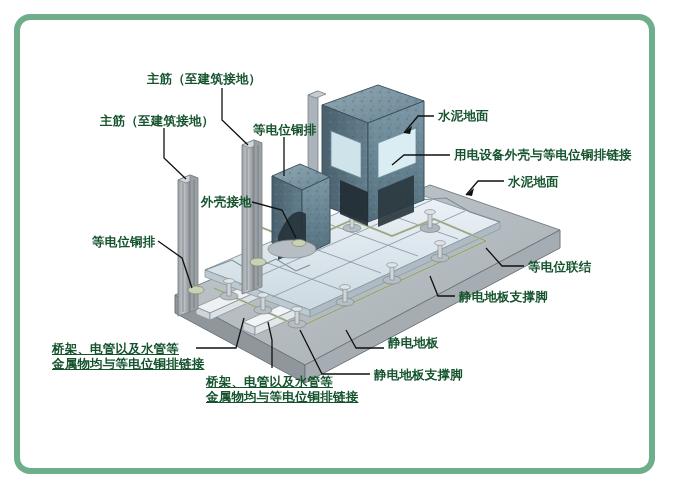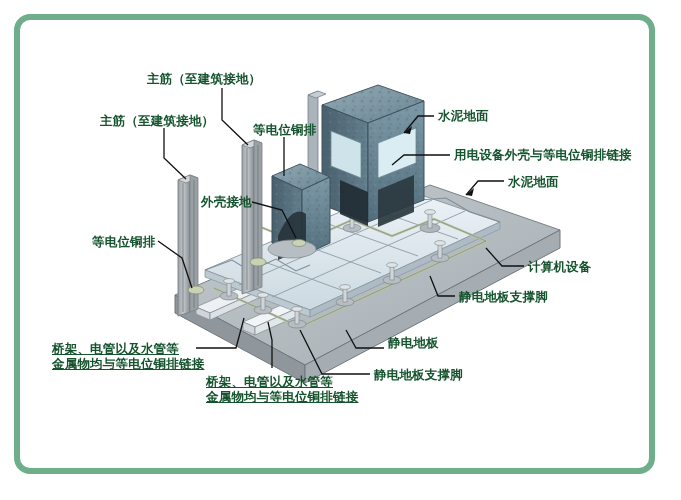--- a/index.html
+++ b/index.html
@@ -269,21 +269,21 @@
 
   <div class="lbl" style="left:201px;top:195px">
     <span>外壳接地</span>
   </div>
 
   <div class="lbl" style="left:92px;top:235px">
     <span>等电位铜排</span>
   </div>
 
   <div class="lbl" style="left:528px;top:260px">
-    <span>计算机设备</span>
+    <span>等电位联结</span>
   </div>
 
   <div class="lbl" style="left:459px;top:290px">
     <span>静电地板支撑脚</span>
   </div>
 
   <div class="lbl two" style="left:52px;top:342px">
     <span>桥架、电管以及水管等</span>
     <span>金属物均与等电位铜排链接</span>
   </div>

